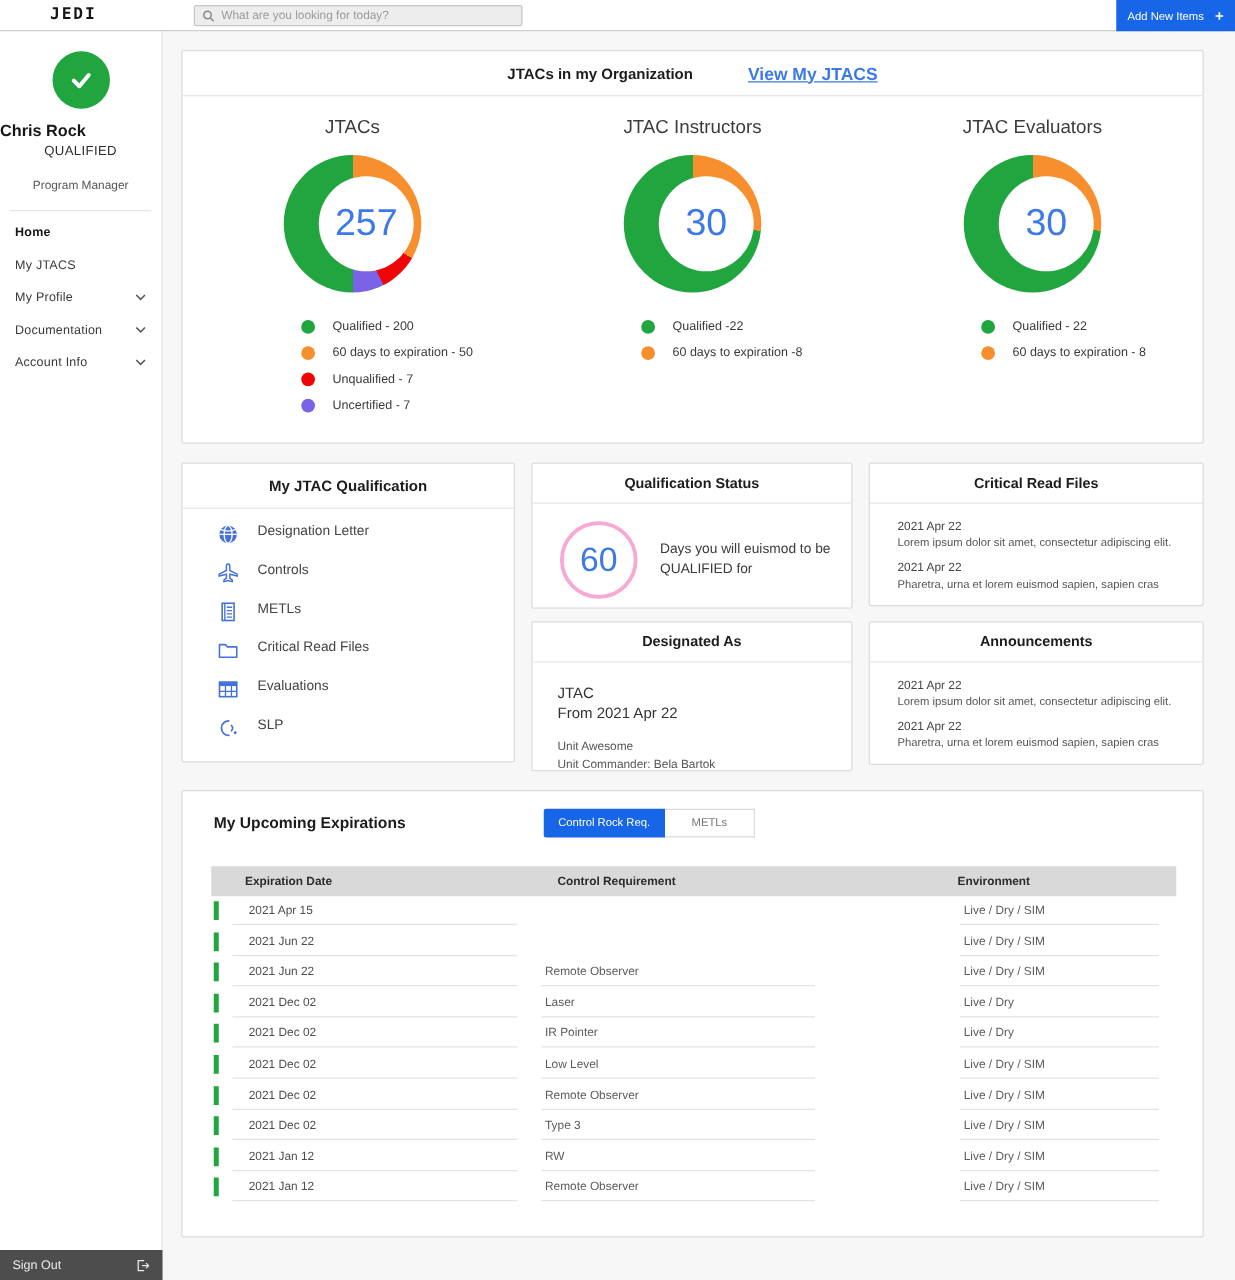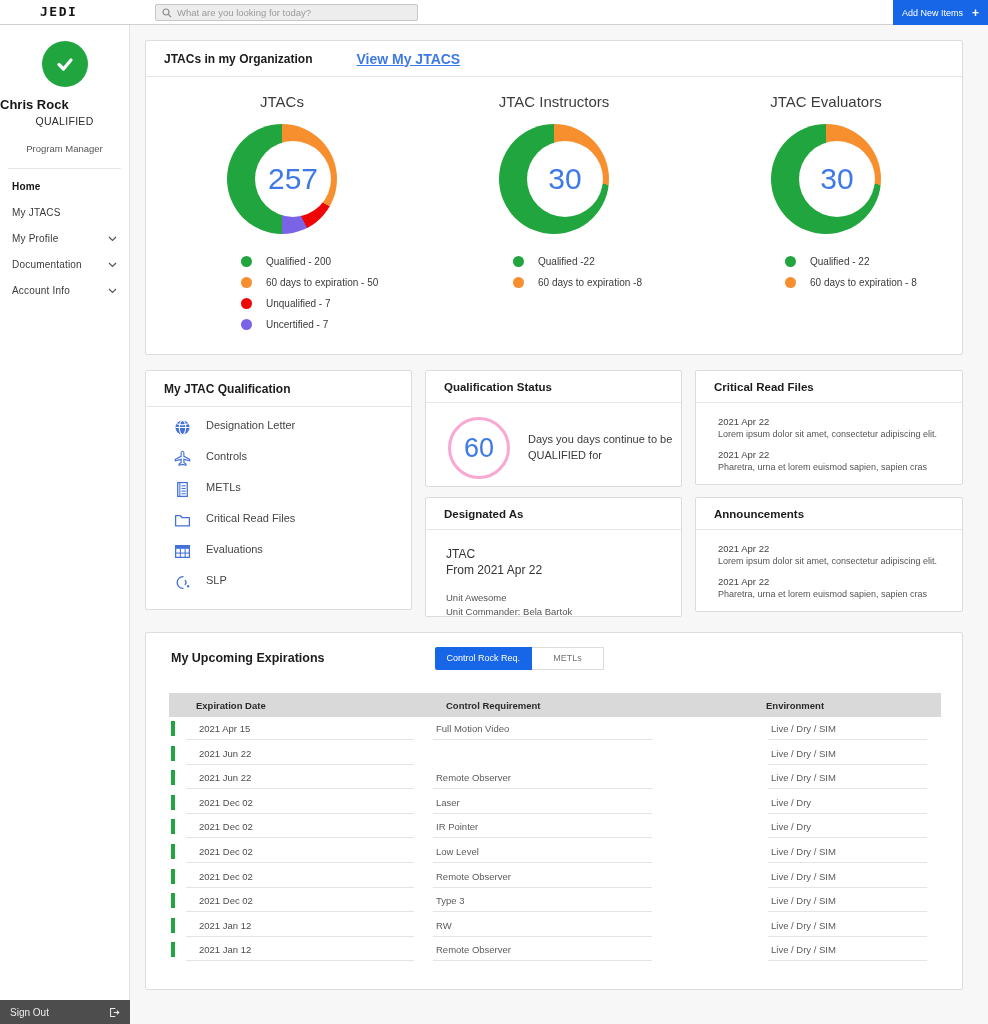--- a/index.html
+++ b/index.html
@@ -37,21 +37,21 @@
   .nav-item { height:26px; display:flex; align-items:center; justify-content:space-between;
     padding:0 12px; font-size:10px; color:#3a3a3a; cursor:pointer; letter-spacing:0.2px; }
   .nav-item.active { font-weight:bold; color:#161616; }
   .signout { position:absolute; bottom:0; left:0; width:130px; height:24px;
     background:#4d4d4d; color:#ececec; font-size:10px; display:flex;
     align-items:center; justify-content:space-between; padding:0 10px; cursor:pointer; }
   
   .main { position:absolute; left:130px; top:25px; right:0; bottom:0; background:#f7f7f7; }
   .card { position:absolute; background:#fff; border:1px solid #dcdcdc; border-radius:2px; }
   .card-head { height:36px; border-bottom:1px solid #e6e6e6; display:flex;
-    align-items:center; justify-content:flex-start; padding:0 18px;gap:44px; }
+    align-items:center; justify-content:center; padding:0 18px;gap:44px; }
   .card-title { font-size:12px; font-weight:bold; color:#1c1c1c; }
   .link { font-size:14px; font-weight:bold; color:#3d79e8; text-decoration:underline; cursor:pointer; }
   
   #org-card { left:15px; top:15px; width:818px; height:315px; }
   .charts-row { display:flex; }
   .chart-col { width:272px; padding-top:16px; }
   .chart-title { text-align:center; font-size:15px; color:#3c3c3c; margin-bottom:14px; }
   .donut { width:110px; height:110px; border-radius:50%; margin:0 auto; position:relative; }
   .hole { position:absolute; left:28px; top:17px; width:76px; height:76px; background:#fff;
     border-radius:50%; display:flex; align-items:center; justify-content:center; }
@@ -298,21 +298,21 @@
   </div>
 
   <div class="card" id="status-card">
     <div class="card-head" style="height:32px">
       <span class="card-title" style="font-size:11.5px">Qualification Status</span>
     </div>
     <div class="status-body">
       <div class="days-circle">
         <span class="days-num">60</span>
       </div>
-      <div class="status-desc">Days you days continue to be QUALIFIED for</div>
+      <div class="status-desc">Days you will euismod to be QUALIFIED for</div>
     </div>
   </div>
 
   <div class="card" id="designated-card">
     <div class="card-head" style="height:32px">
       <span class="card-title" style="font-size:11.5px">Designated As</span>
     </div>
     <div class="desig-body">
       <div class="desig-line">JTAC</div>
       <div class="desig-line">From 2021 Apr 22</div>
@@ -364,21 +364,20 @@
     </div>
     <div class="thead">
       <span class="th th-date">Expiration Date</span>
       <span class="th th-req">Control Requirement</span>
       <span class="th th-env">Environment</span>
     </div>
     <div class="tbody" id="exp-tbody">
         <div class="trow">
           <span class="rowbar"></span>
           <span class="cell cdate">2021 Apr 15</span>
-          <span class="cell creq">Full Motion Video</span>
           <span class="cell cenv">Live / Dry / SIM</span>
         </div>
         <div class="trow">
           <span class="rowbar"></span>
           <span class="cell cdate">2021 Jun 22</span>
           <span class="cell cenv">Live / Dry / SIM</span>
         </div>
         <div class="trow">
           <span class="rowbar"></span>
           <span class="cell cdate">2021 Jun 22</span>

